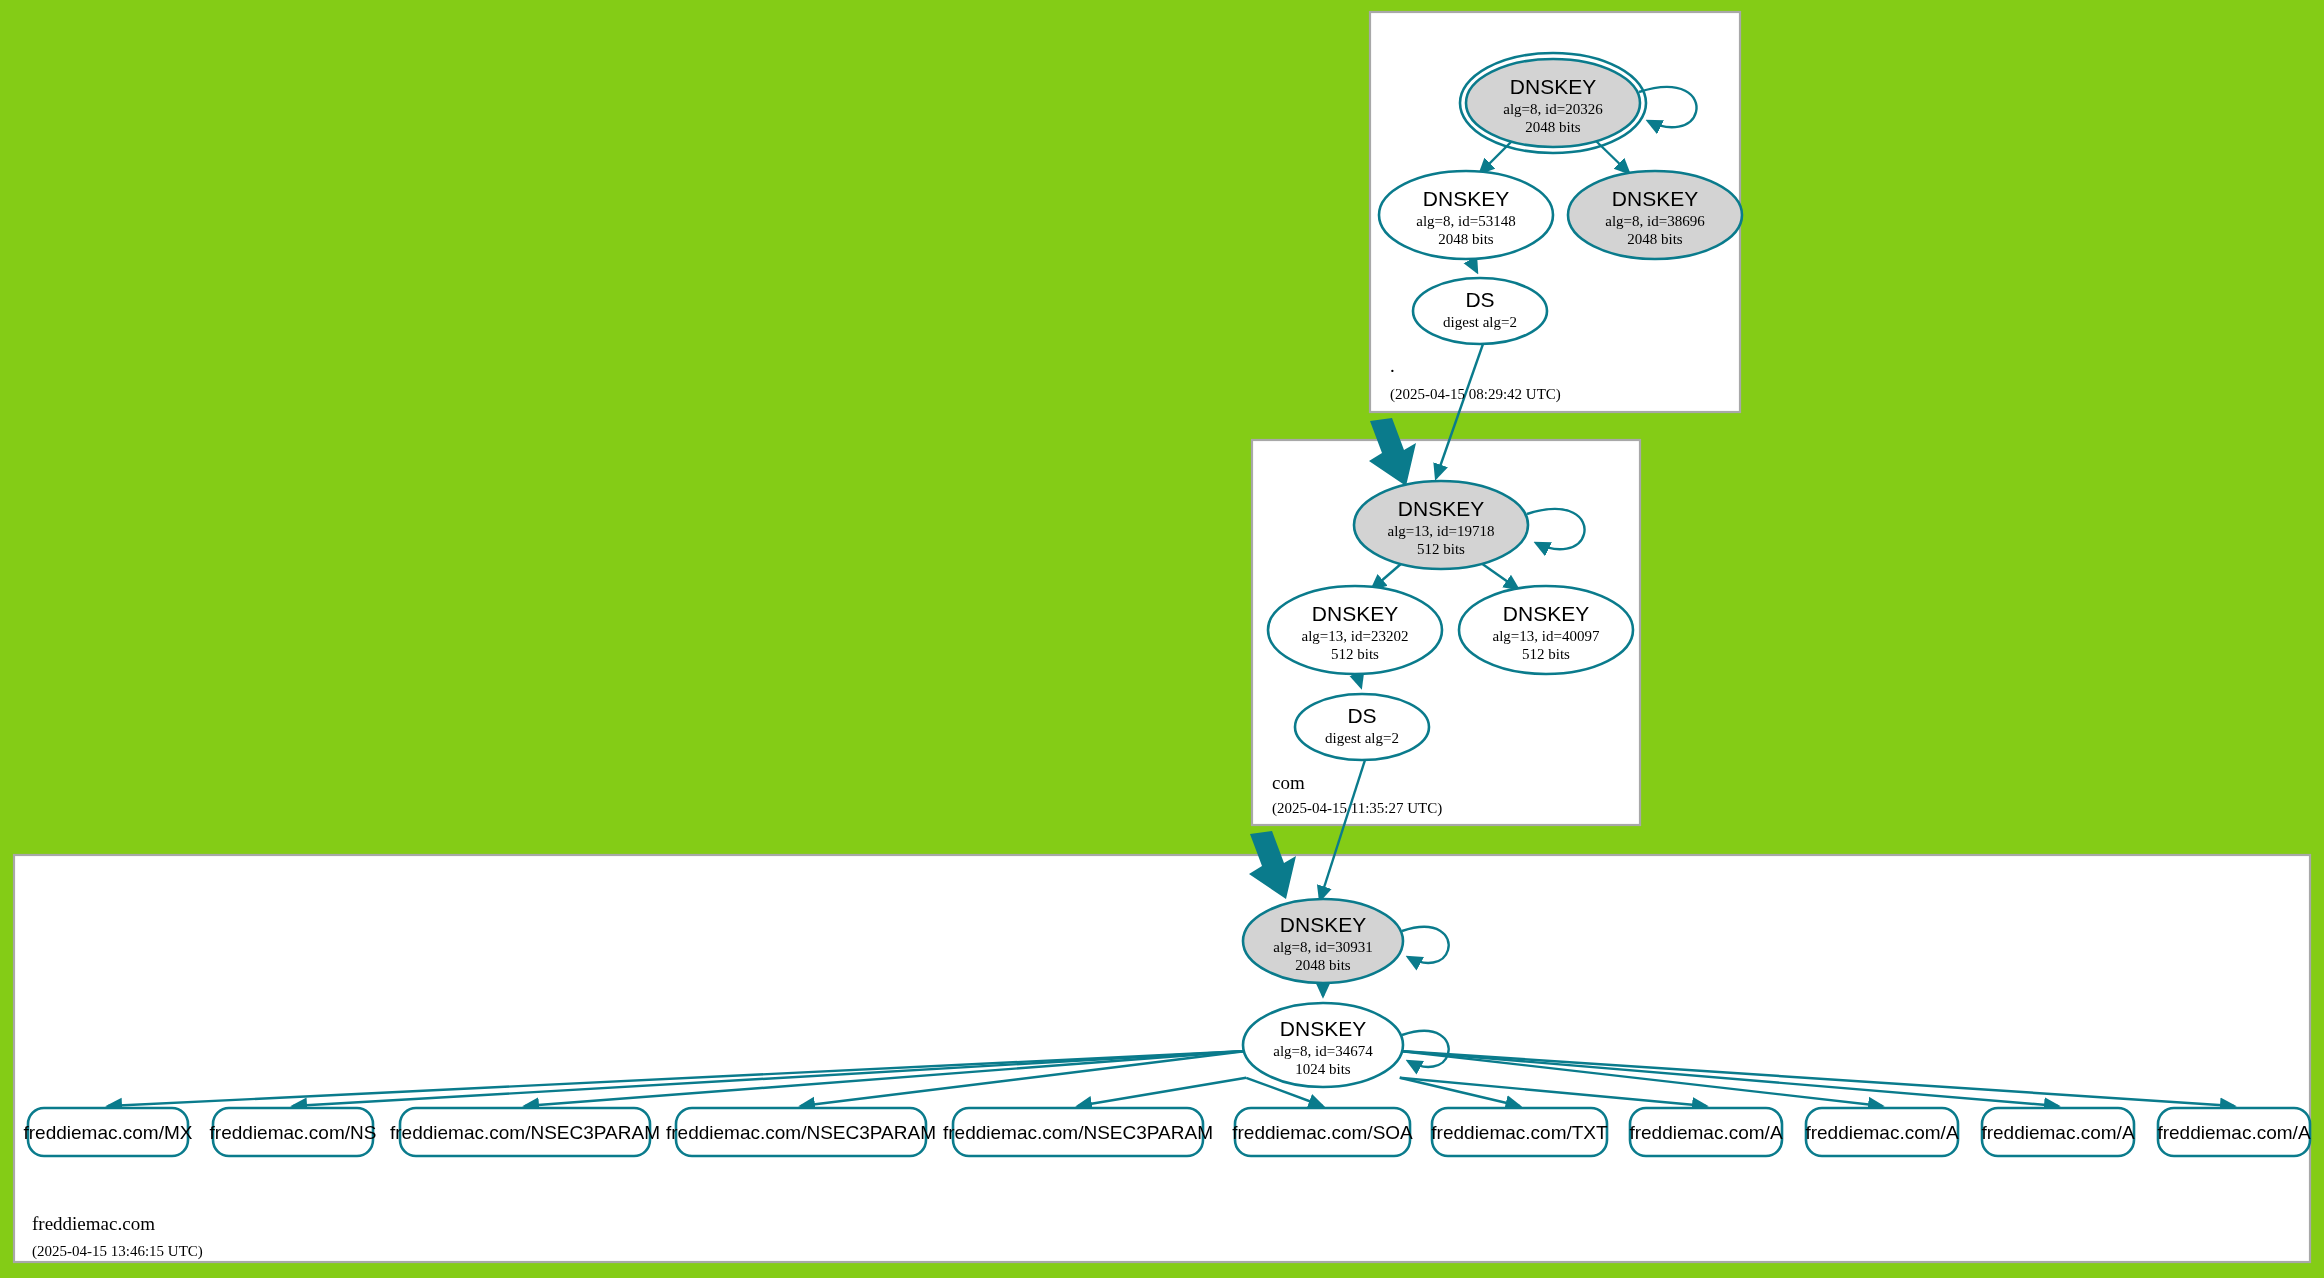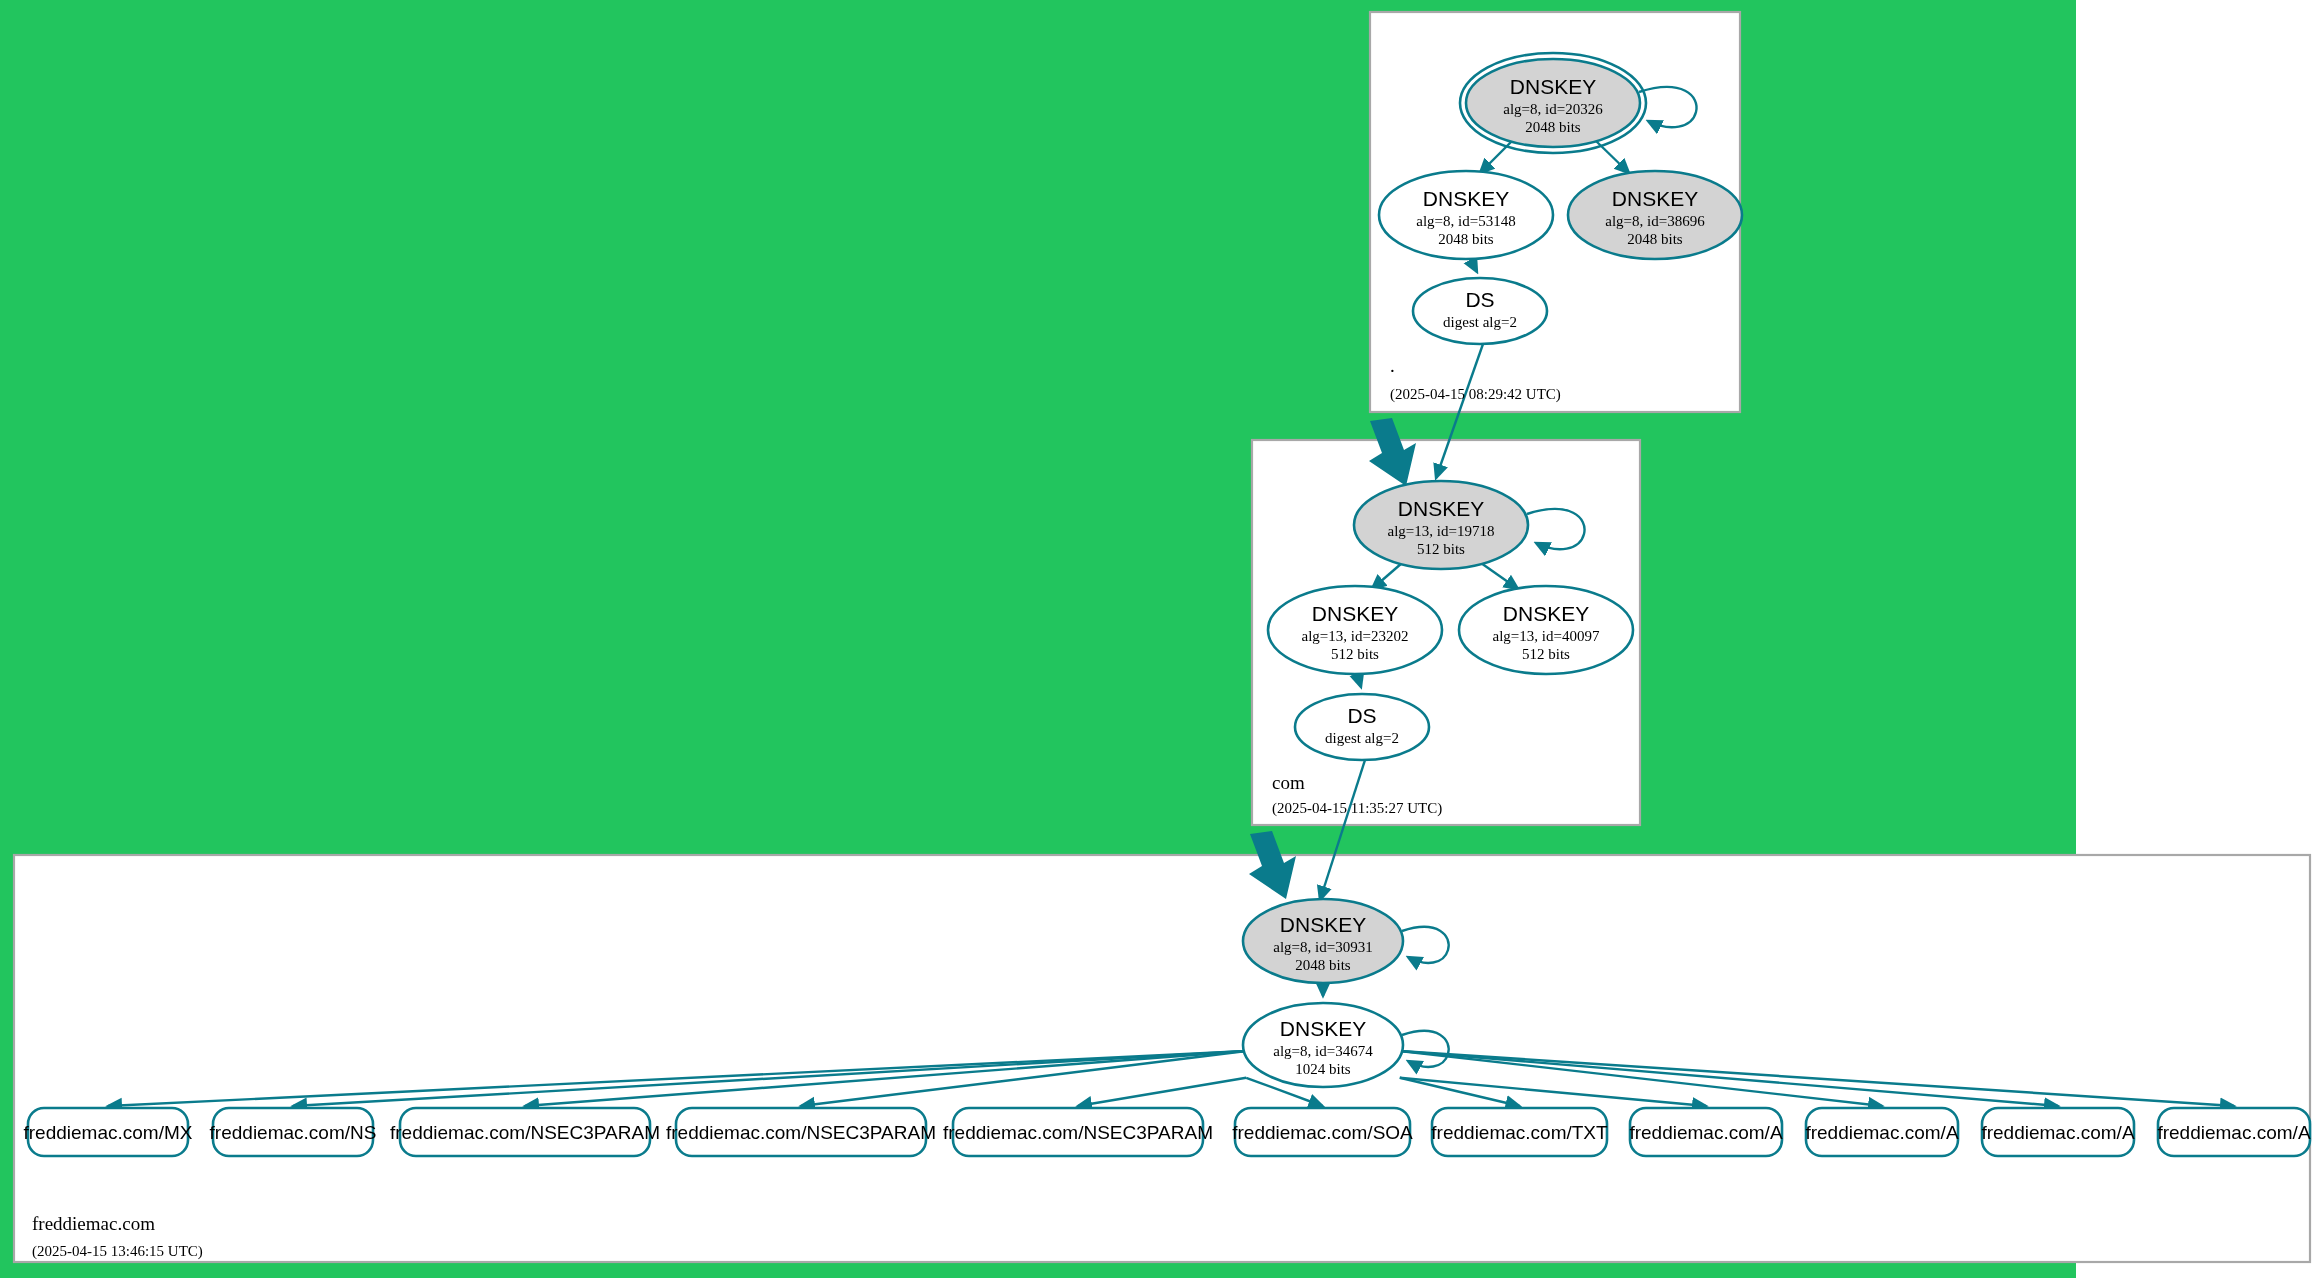--- a/index.html
+++ b/index.html
@@ -1,19 +1,19 @@
 <!DOCTYPE html>
 <html><head>
 <meta charset="utf-8">
 <title>DNSSEC Authentication Chain</title>
 <style>
   html,body{margin:0;padding:0;background:#ffffff;}
   body{width:2324px;height:1278px;overflow:hidden;
        font-family:"Liberation Sans", sans-serif;}
-  #stage{position:relative;width:2076px;height:1278px;background:#22c55e;}
+  #stage{position:relative;width:2324px;height:1278px;background:#84cc16;}
   svg#graph{position:absolute;left:0;top:0;width:2324px;height:1278px;display:block;}
   .zone-box{fill:#ffffff;stroke:#a8a8a8;stroke-width:2.2;}
   .node-ell{fill:#ffffff;stroke:#0a7b8c;stroke-width:2.6;}
   .node-ell.secure-fill{fill:#d3d3d3;}
   .node-ell.anchor-outer{fill:none;stroke:#0a7b8c;stroke-width:2.6;}
   .rrset-rect{fill:#ffffff;stroke:#0a7b8c;stroke-width:2.6;}
   .edge{fill:none;stroke:#0a7b8c;stroke-width:2.4;}
   .edge-thick{fill:#0a7b8c;stroke:none;}
   .arrowhead{fill:#0a7b8c;stroke:none;}
   text{fill:#000000;}

